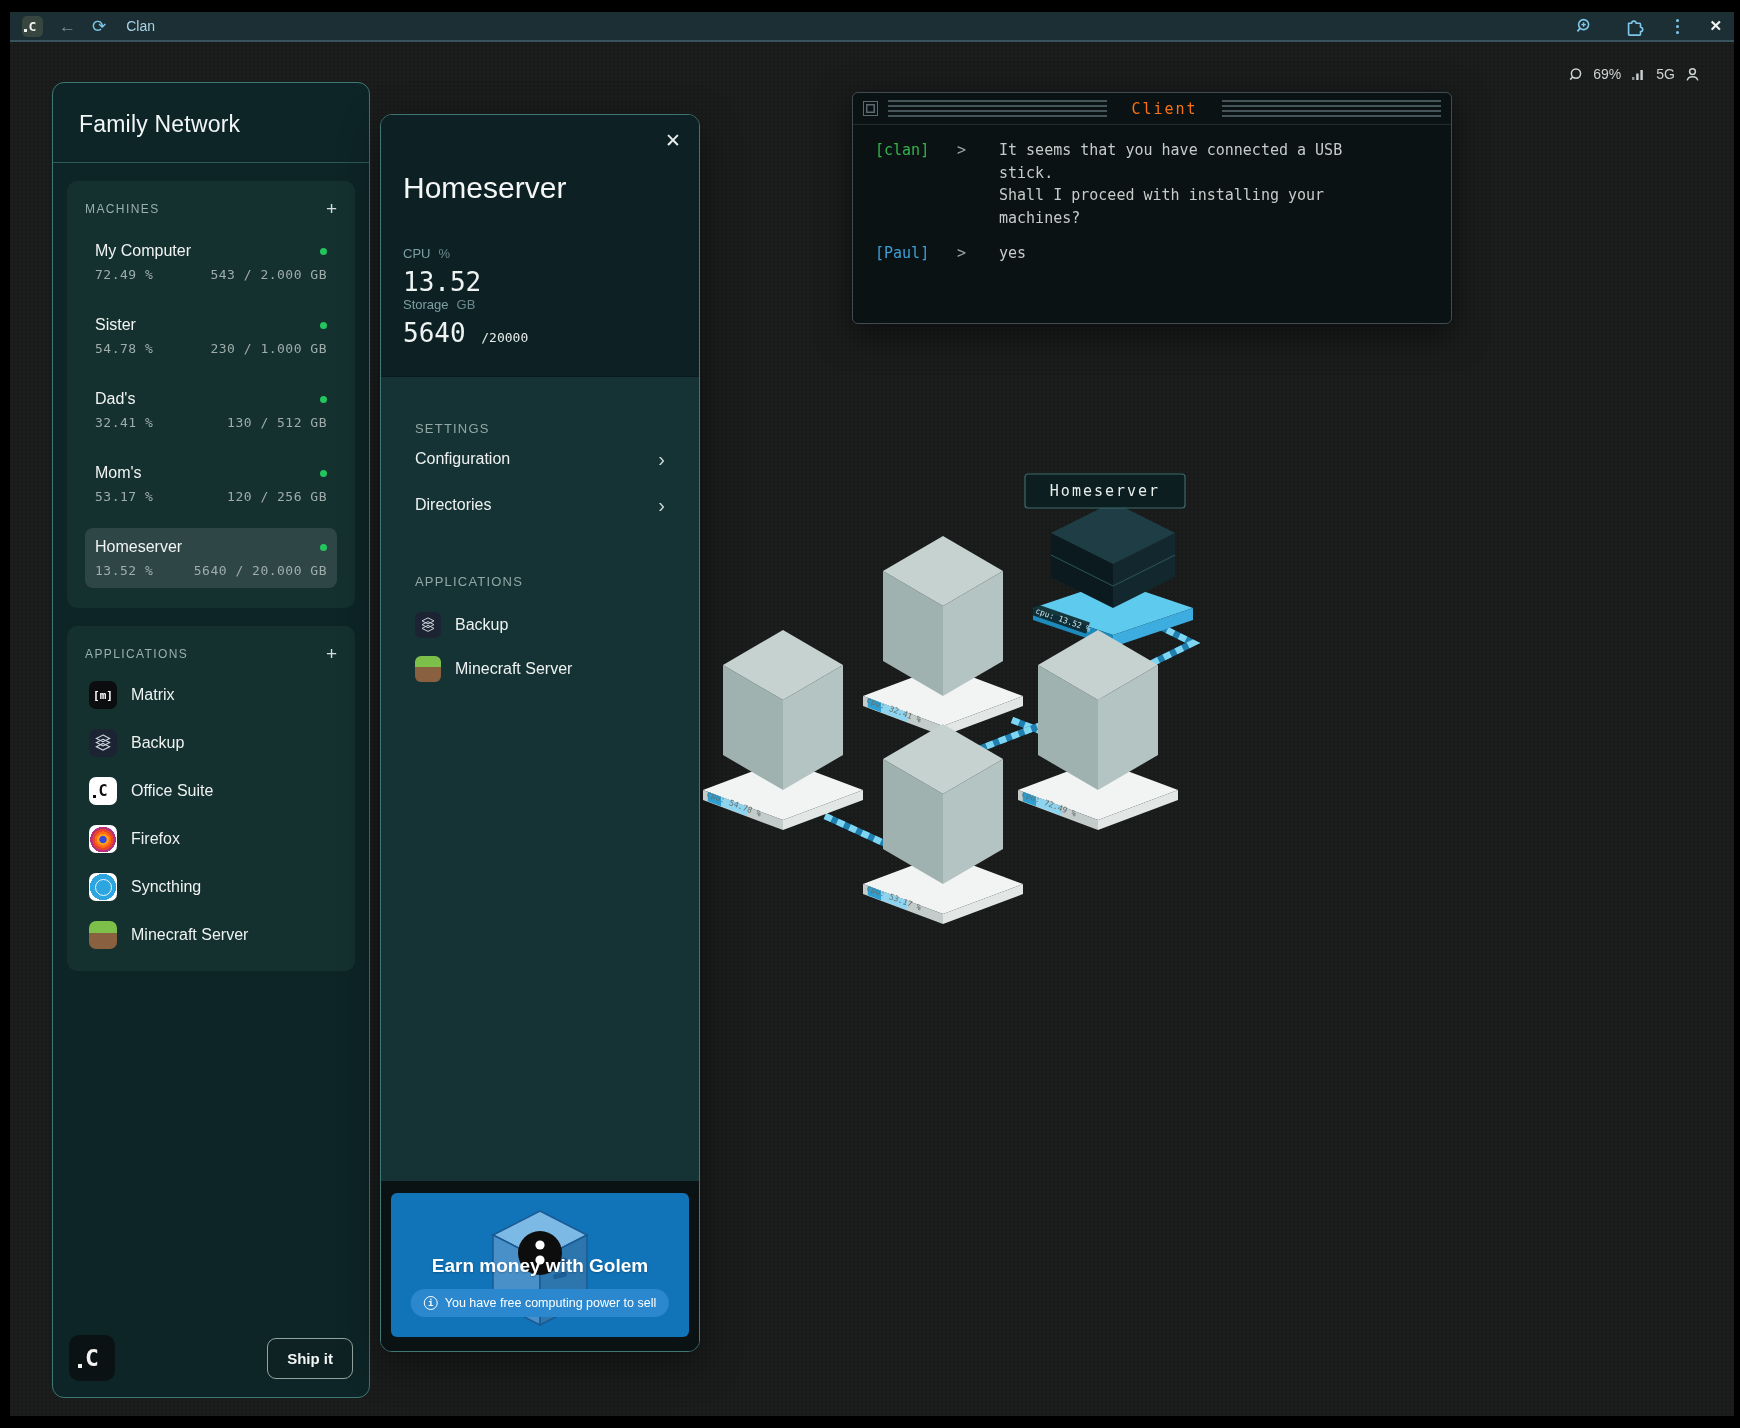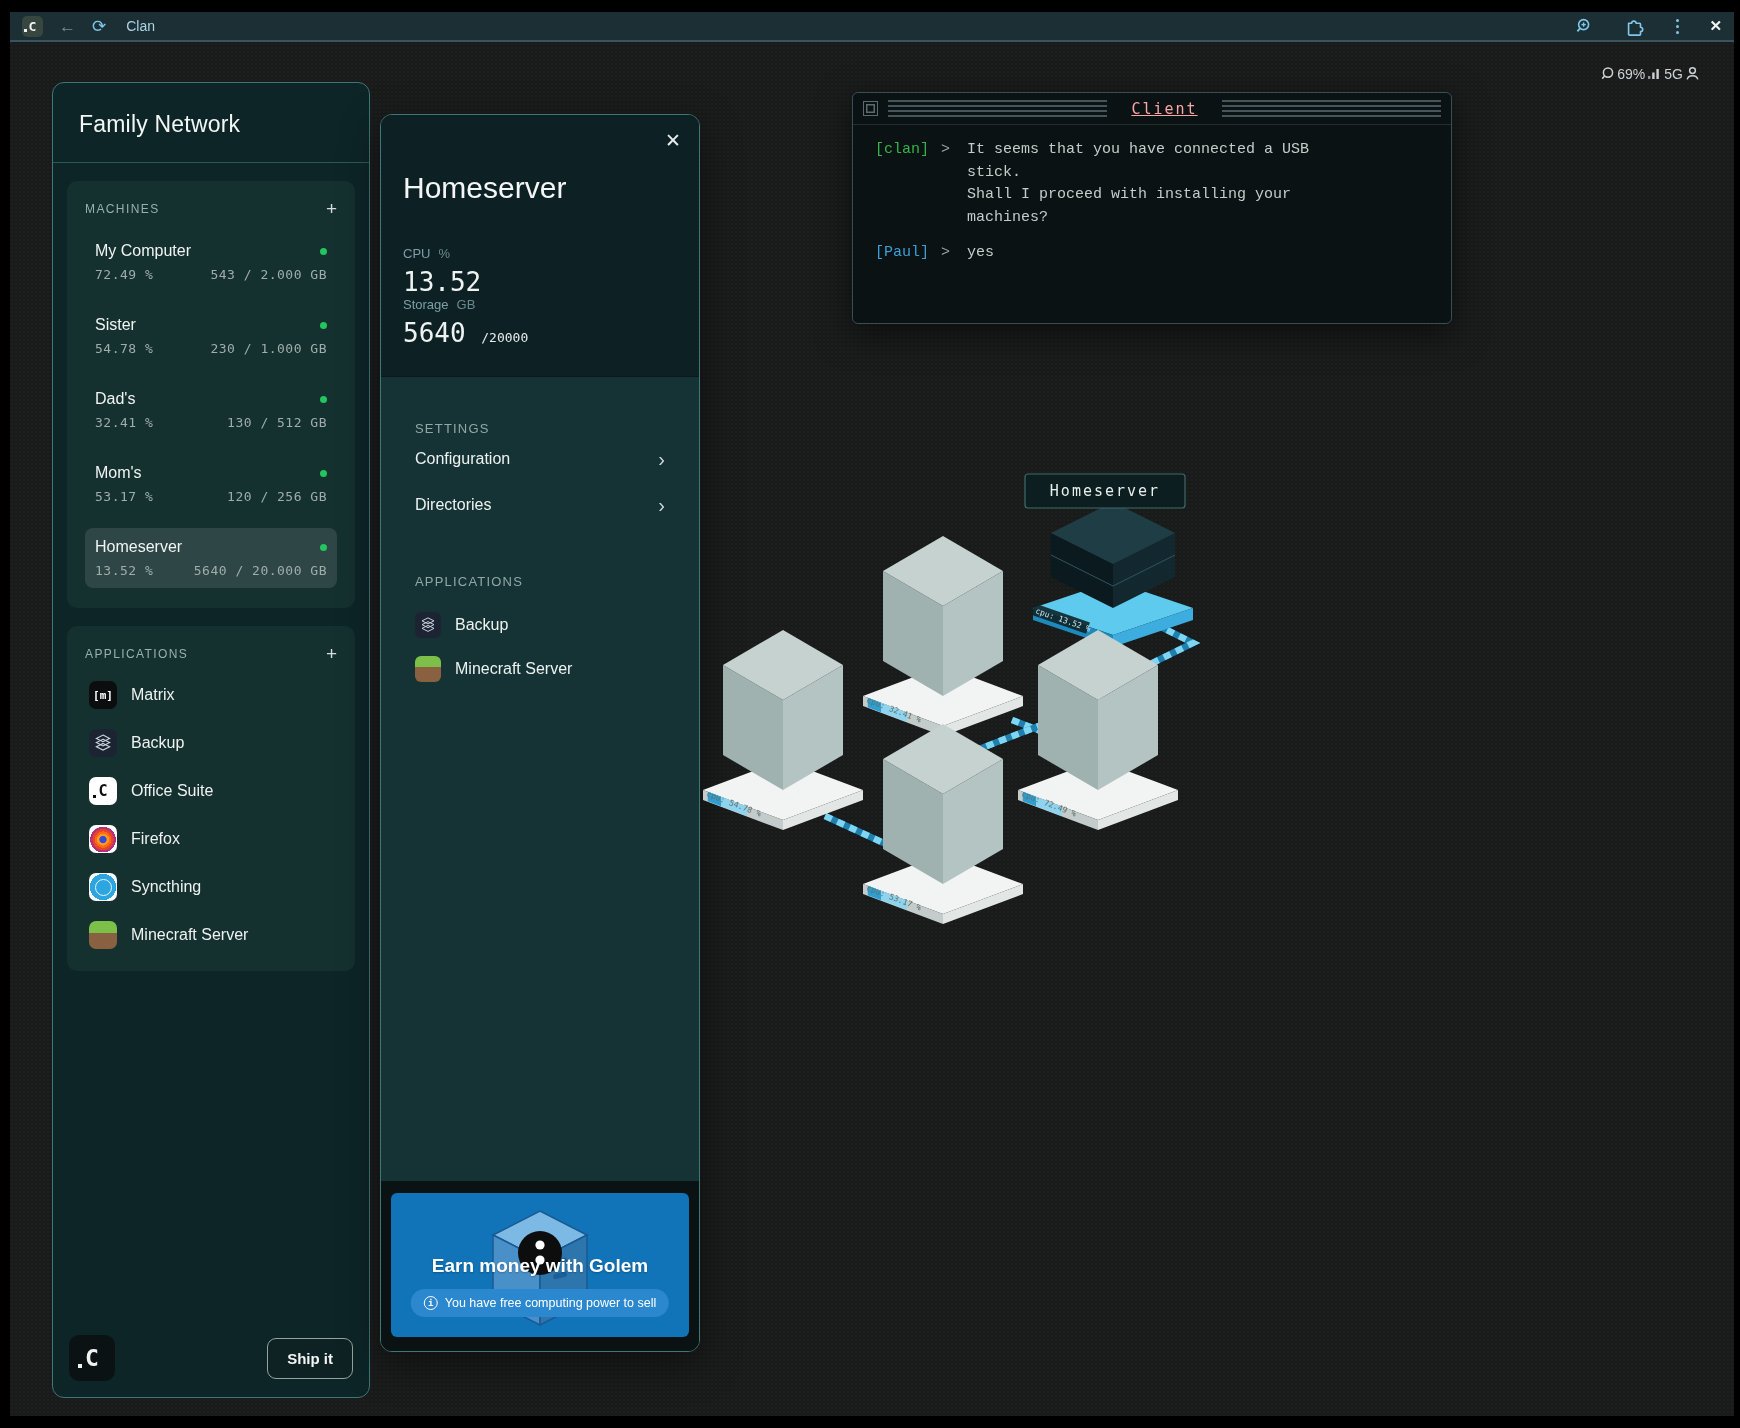--- a/index.html
+++ b/index.html
@@ -19,21 +19,21 @@
   .tb-right { margin-left:auto; display:flex; align-items:center; gap:30px; }
   .kebab { display:flex; flex-direction:column; gap:3px; }
   .kebab i { width:3px; height:3px; border-radius:50%; background:#7fc8ea; }
   .tb-close { color:#f2f4f4; font-size:15px; font-weight:700; }
 
   
   .page { flex:1; position:relative; background:#191b1b; border-top:2px solid #3a545f;
           background-image:radial-gradient(rgba(255,255,255,.022) 1px, transparent 1.3px); background-size:4px 4px; }
 
   
-  .status { position:absolute; top:24px; right:34px; display:flex; align-items:flex-start; gap:2px; color:#cdd2d2; font-size:14px; }
+  .status { position:absolute; top:24px; right:34px; display:flex; align-items:center; gap:10px; color:#cdd2d2; font-size:14px; }
   .status svg { display:block; }
 
   
   .sidebar { position:absolute; left:42px; top:40px; width:318px; height:1316px; background:#0d2527;
              border:1.5px solid #3f7775; border-radius:12px; display:flex; flex-direction:column; }
   .sb-title { padding:28px 26px 24px; font-size:23px; font-weight:400; color:#f2f6f5; letter-spacing:.2px; }
   .sb-divider { height:1px; background:#2c5a57; }
   .card { margin:18px 14px 0; background:#14302f; border-radius:10px; padding:18px 18px 20px; }
   .card-head { display:flex; align-items:center; justify-content:space-between; }
   .card-head .hd { font-size:12px; letter-spacing:1.4px; color:#9ab0ad; font-weight:500; }
@@ -96,23 +96,23 @@
              padding:7px 13px; color:#fff; font-size:12.5px; display:flex; align-items:center; gap:7px; white-space:nowrap; cursor:default; }
   .info-ic { width:14px; height:14px; border:1.4px solid #fff; border-radius:50%; display:flex; align-items:center; justify-content:center;
              font-size:9px; font-weight:700; font-family:"DejaVu Sans Mono", monospace; }
 
   
   .terminal { position:absolute; left:842px; top:50px; width:600px; height:232px; background:#0a1214;
               border:1px solid #3e4c52; border-radius:6px; box-shadow:0 10px 34px rgba(0,0,0,.55); display:flex; flex-direction:column; }
   .t-bar { height:32px; display:flex; align-items:center; padding:0 10px; gap:10px; border-bottom:1px solid #232d30; }
   .t-check { width:15px; height:15px; box-shadow:inset 0 0 0 2px #0a1214, inset 0 0 0 3.5px #5a6a6e; border:1.5px solid #5a6a6e; }
   .t-stripes { flex:1; height:17px; background:repeating-linear-gradient(to bottom, #45555a 0 2px, transparent 2px 5px); }
-  .t-title { font-family:"DejaVu Sans Mono", monospace; color:#fca5a5; font-size:15px; letter-spacing:2px; padding:0 14px;text-decoration:underline; }
+  .t-title { font-family:"DejaVu Sans Mono", monospace; color:#f97316; font-size:15px; letter-spacing:2px; padding:0 14px; }
   .t-body { padding:14px 22px; font-family:"DejaVu Sans Mono", monospace; font-size:15px; line-height:1.5; }
-  .t-row { display:grid; grid-template-columns:62px 22px 1fr; column-gap:4px; margin-bottom:13px;font-family:Liberation Mono, monospace; }
+  .t-row { display:grid; grid-template-columns:62px 22px 1fr; column-gap:20px; margin-bottom:13px; }
   .spk-clan { color:#34b44a; }
   .spk-paul { color:#3d9fd6; }
   .t-prompt { color:#97a5a2; }
   .t-text { color:#c5ccc9; }
 
   
   .diagram { position:absolute; left:680px; top:430px; }
   .cpu-label { font-family:"DejaVu Sans Mono", monospace; font-size:8px; fill:#5f6f6f; }
   .cpu-label.light { fill:#cfe3e8; }
   .tip-text { font-family:"DejaVu Sans Mono", monospace; font-size:15px; letter-spacing:2px; fill:#e8eeec; }

